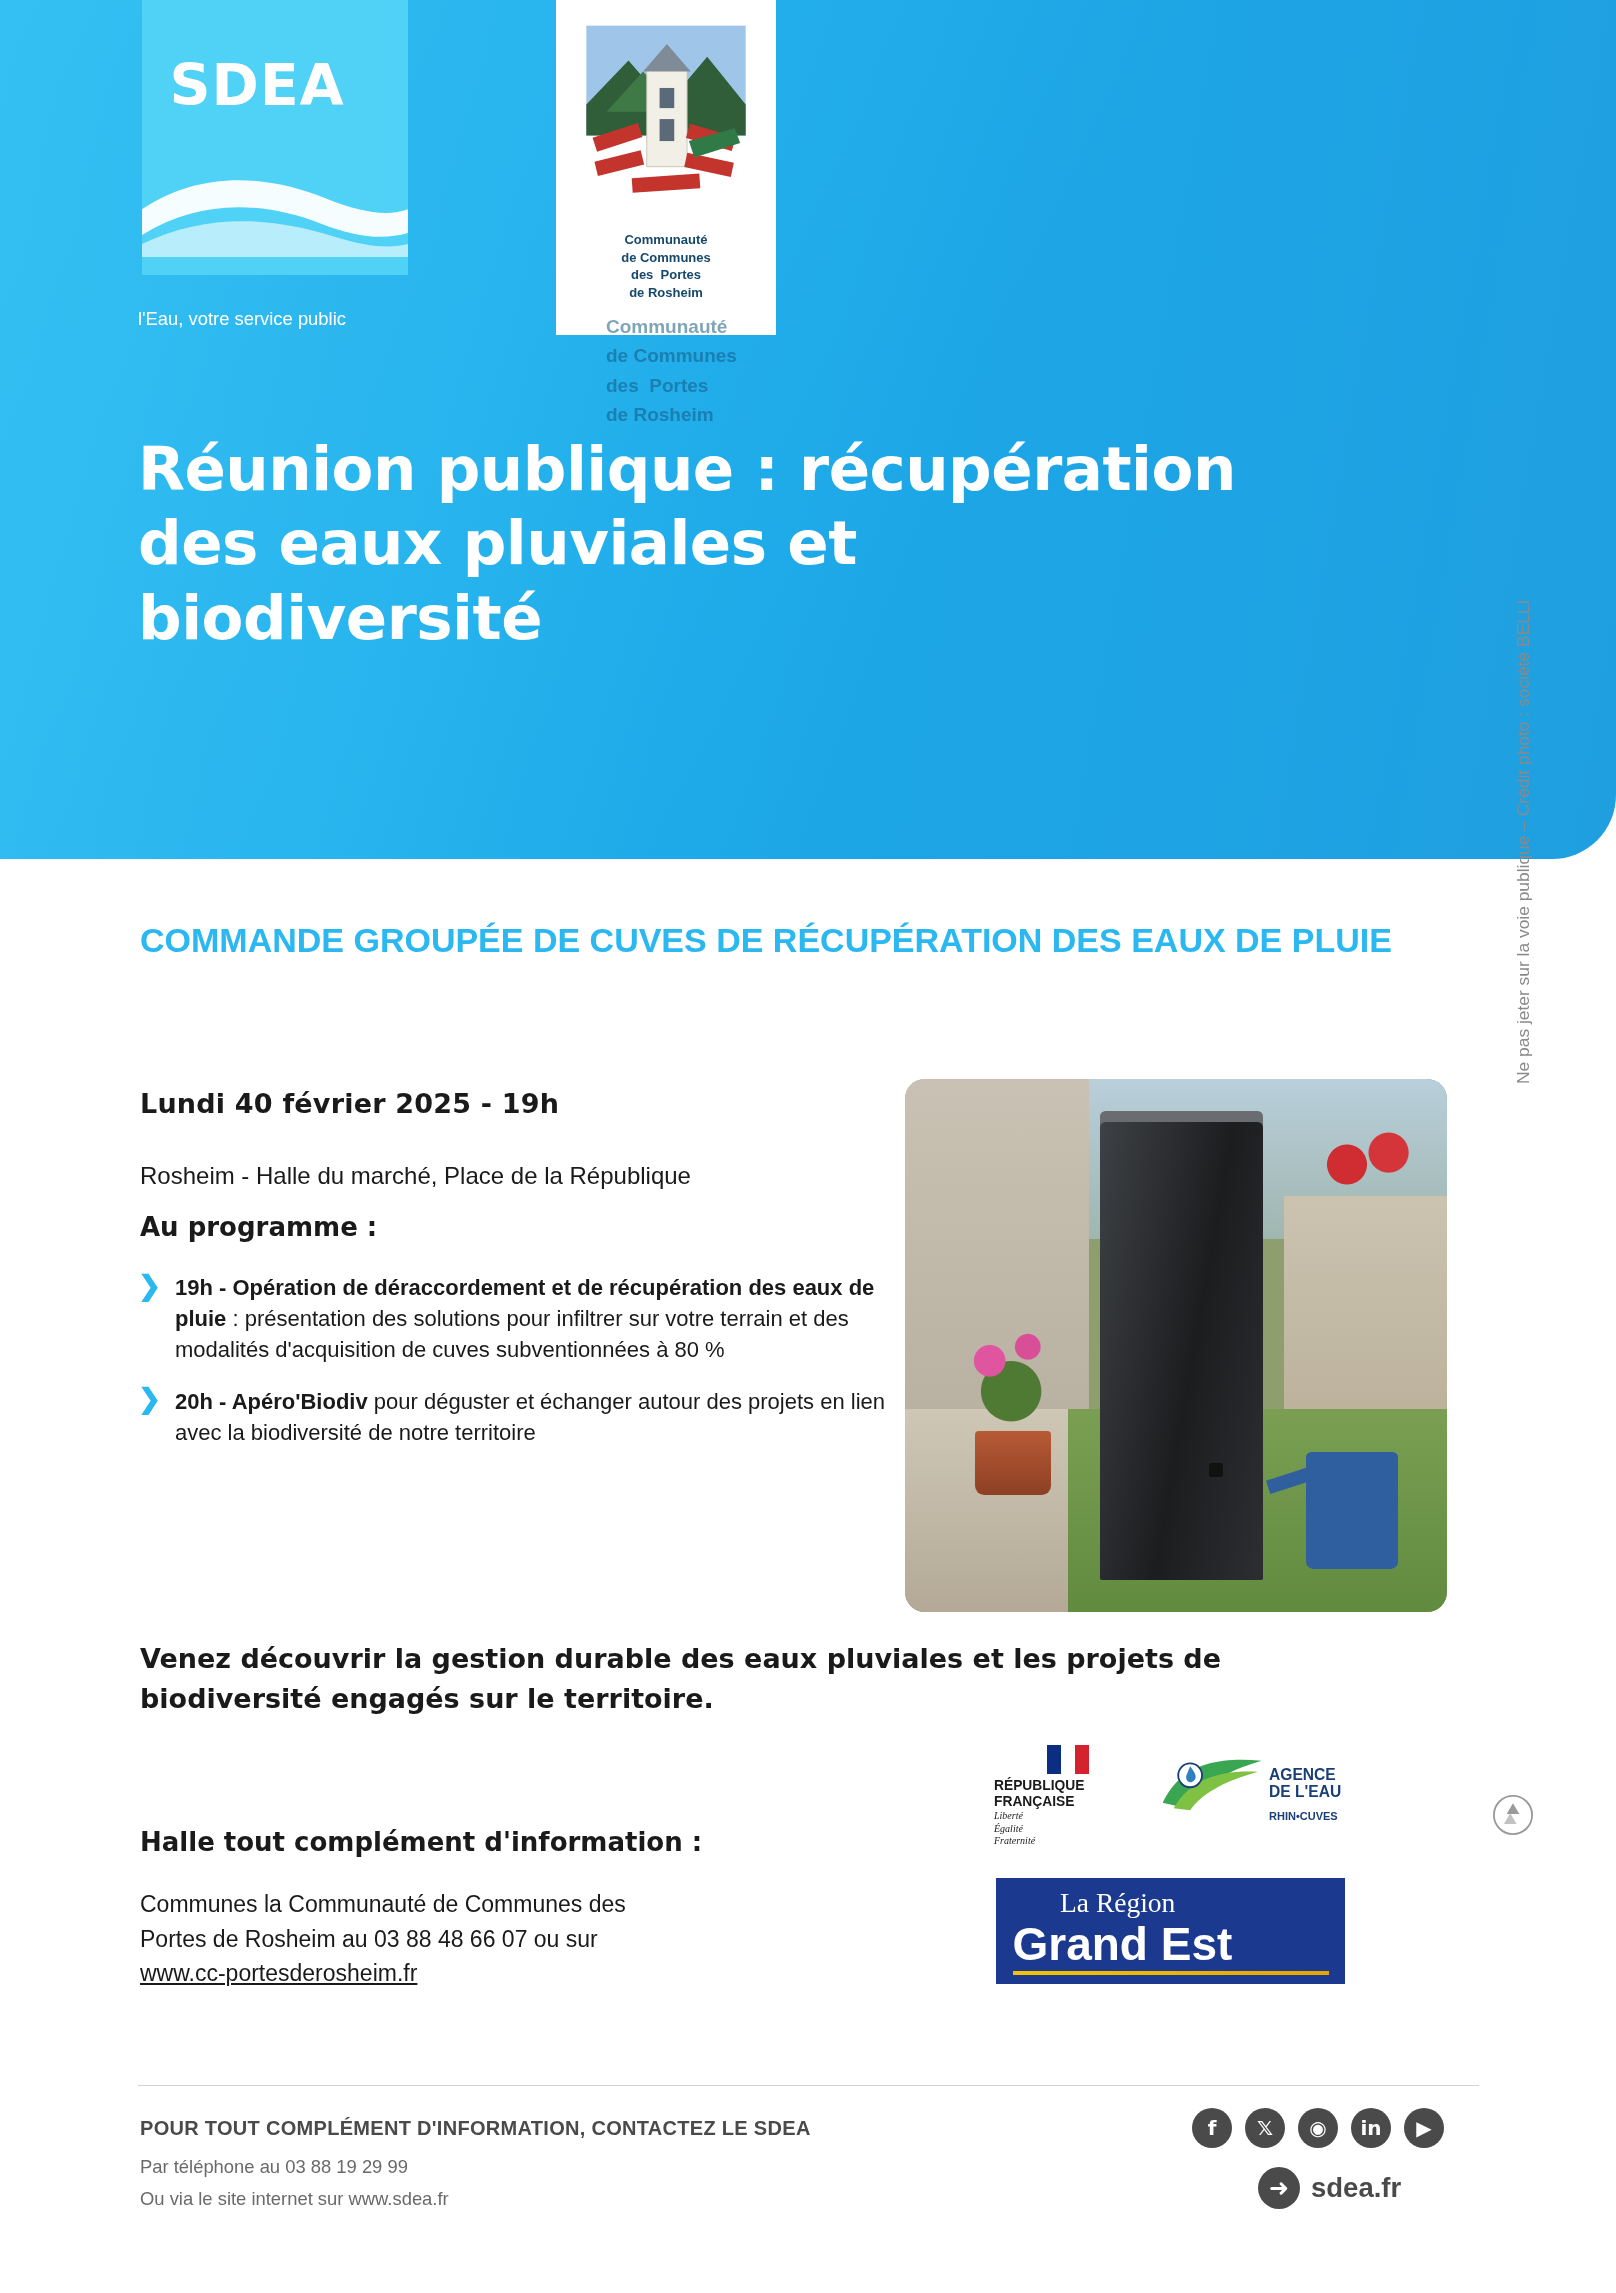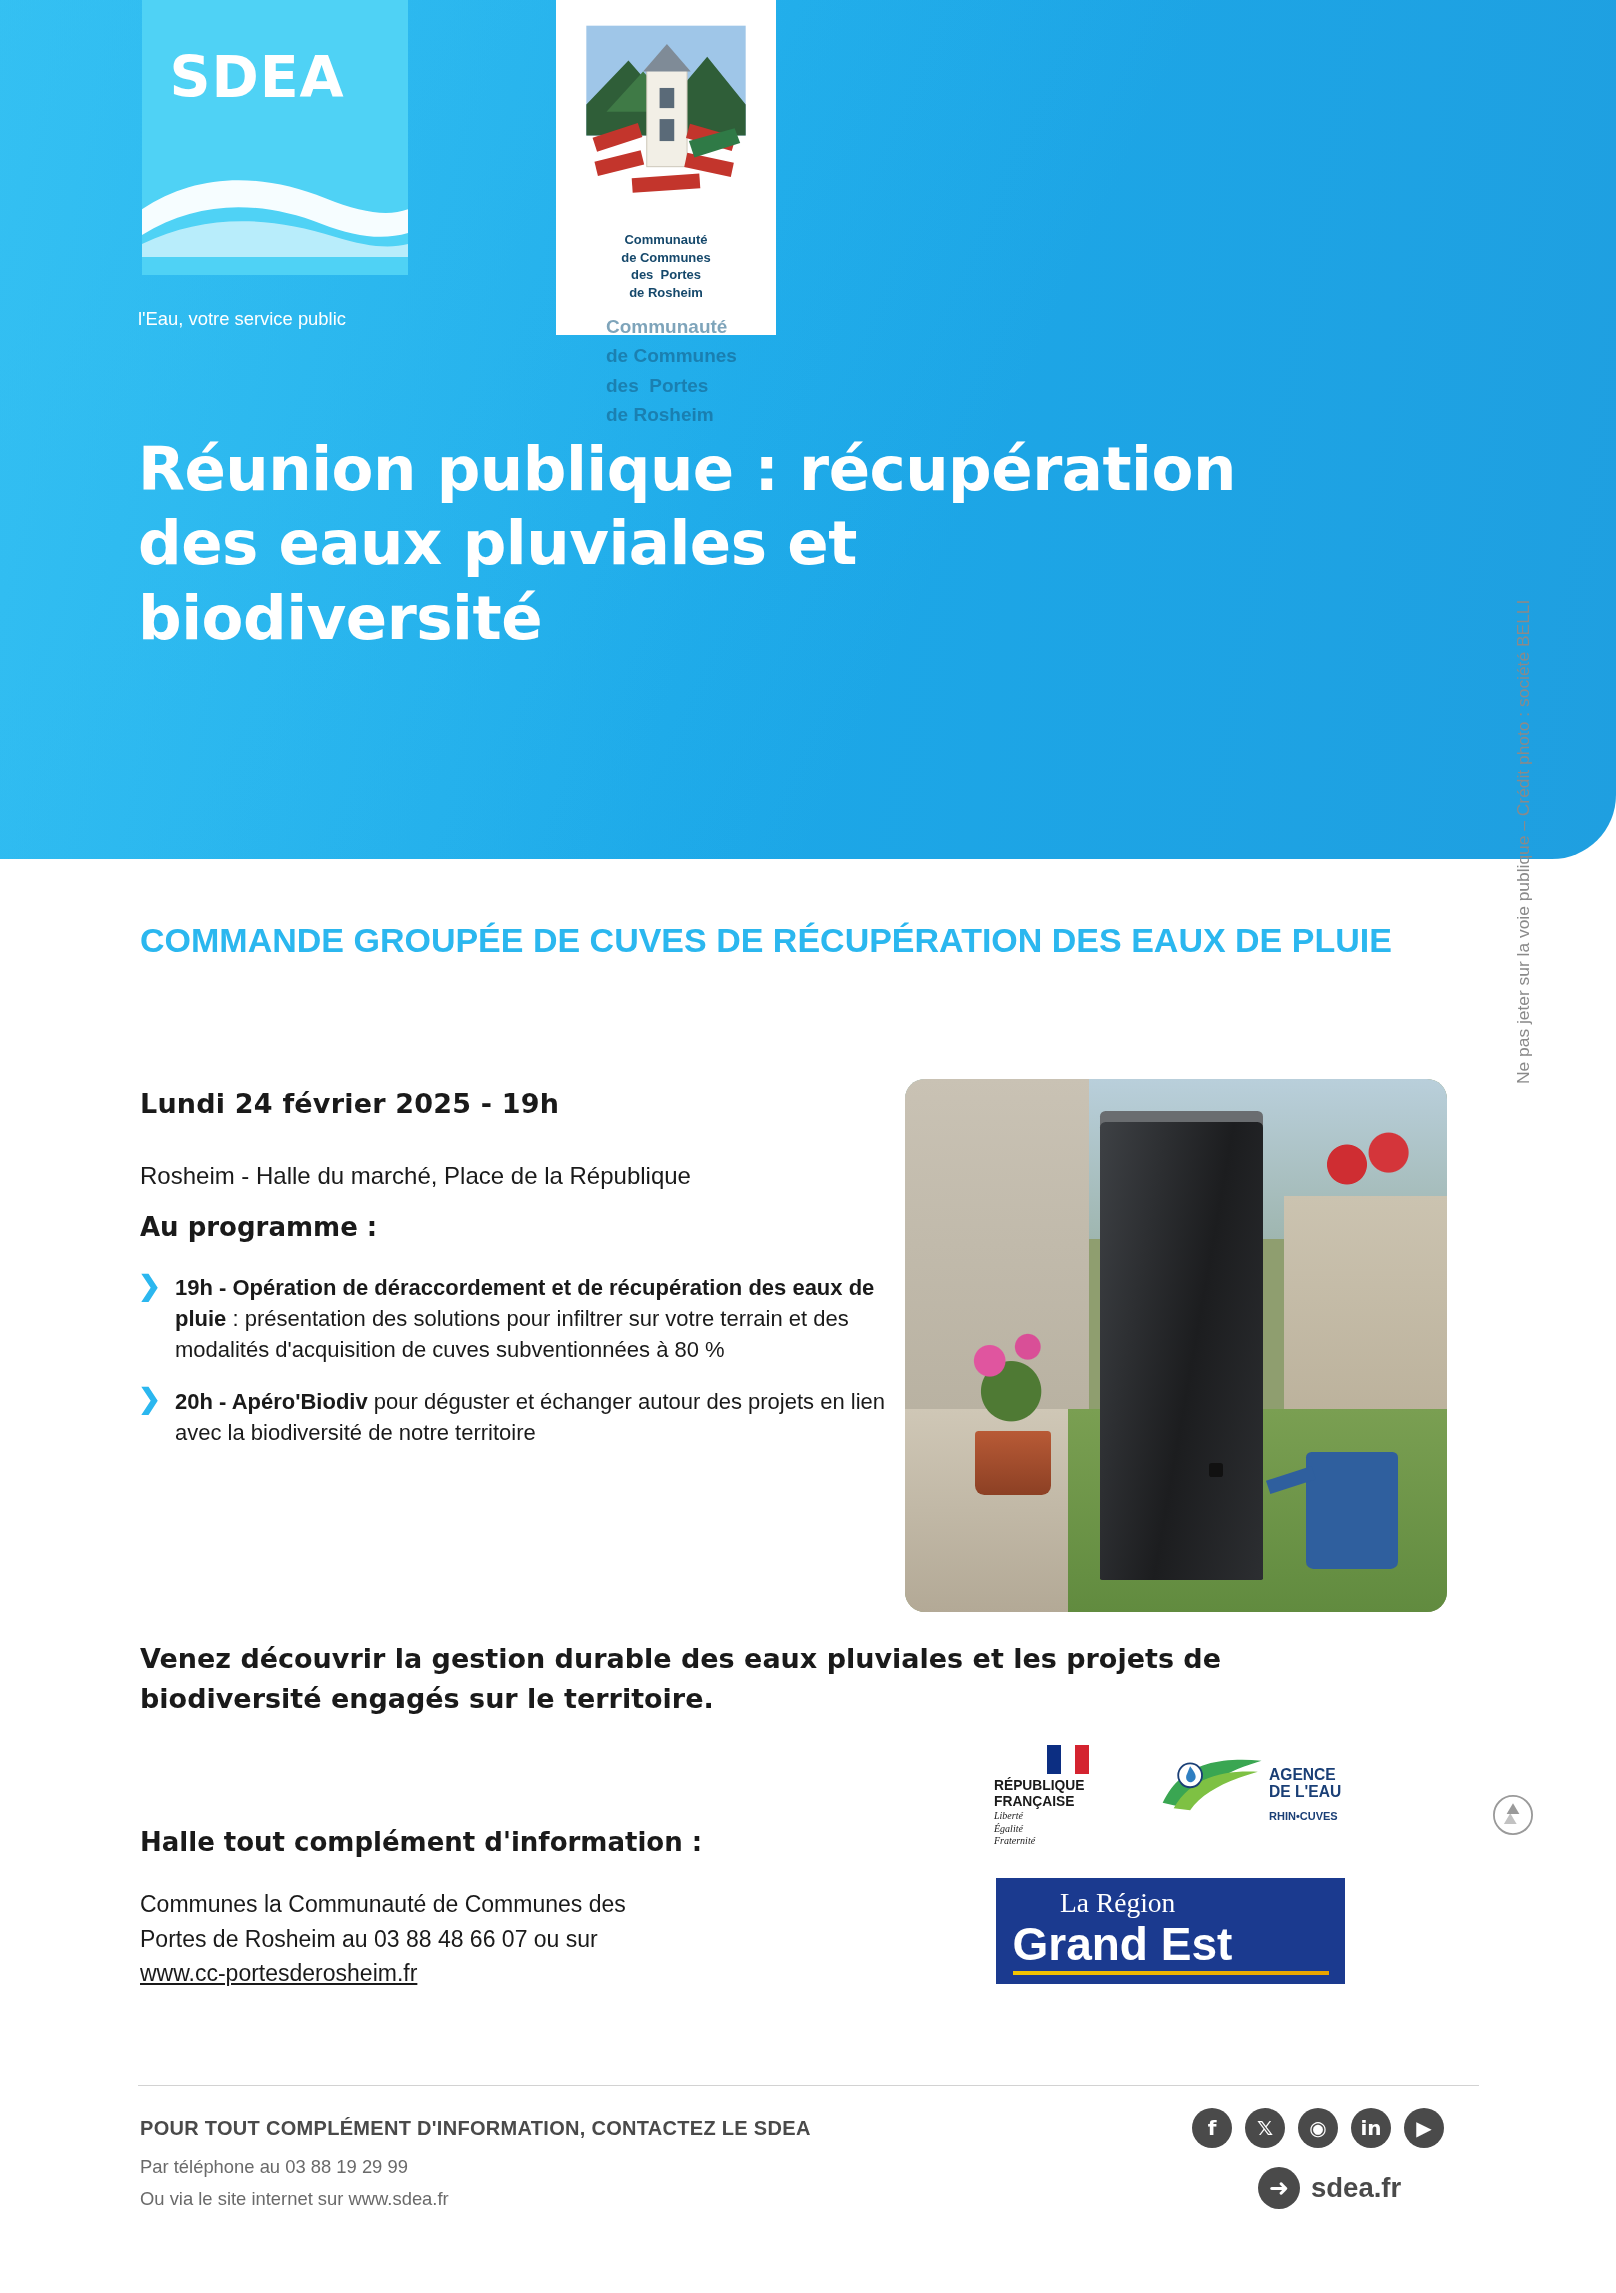--- a/index.html
+++ b/index.html
@@ -35,21 +35,21 @@
 
   
   .sdea-logo {
     position: absolute;
     left: 142px; top: 0;
     width: 266px; height: 275px;
     background: #4fd2f5;
   }
   .sdea-logo .sdea-word {
     position: absolute;
-    left: 27.5px; top: 44px;
+    left: 27.5px; top: 52px;
     font-size: 57px;
     font-weight: bold;
     color: #ffffff;
     letter-spacing: 0.9px;
     font-family: "DejaVu Sans", sans-serif;
   }
   .sdea-wave {
     position: absolute;
     left: 0; top: 156px;
     width: 266px; height: 101px;
@@ -446,21 +446,21 @@
 
     <div class="crest-ghost">
       Communauté<br>de Communes<br>des&nbsp; Portes<br>de Rosheim
     </div>
 
     <div class="headline">Réunion publique : récupération des eaux pluviales et biodiversité</div>
   </div>
 
   <div class="section-title">COMMANDE GROUPÉE DE CUVES DE RÉCUPÉRATION DES EAUX DE PLUIE</div>
 
-  <div class="when">Lundi 24 février 2025 - 19h</div>
+  <div class="when">Lundi 40 février 2025 - 19h</div>
   <div class="where">Rosheim - Halle du marché, Place de la République</div>
   <div class="programme-title">Au programme :</div>
 
   <div class="bullets">
     <div class="bullet">
       <span class="chev">❯</span>
       <b>19h - Opération de déraccordement et de récupération des eaux de pluie</b><span> : présentation des solutions pour infiltrer sur votre terrain et des modalités d'acquisition de cuves subventionnées à 80 %</span>
     </div>
     <div class="bullet">
       <span class="chev">❯</span>

